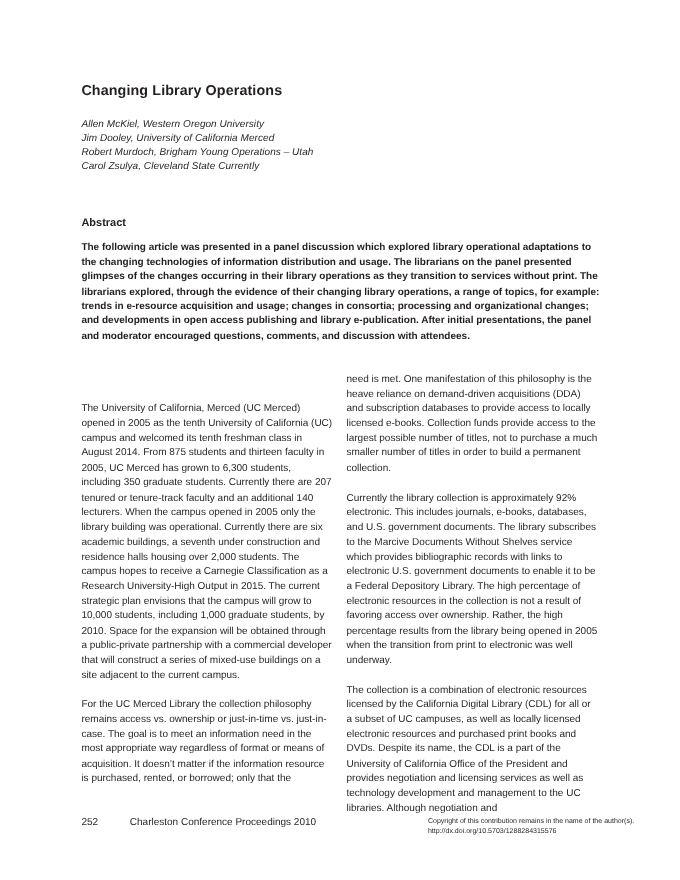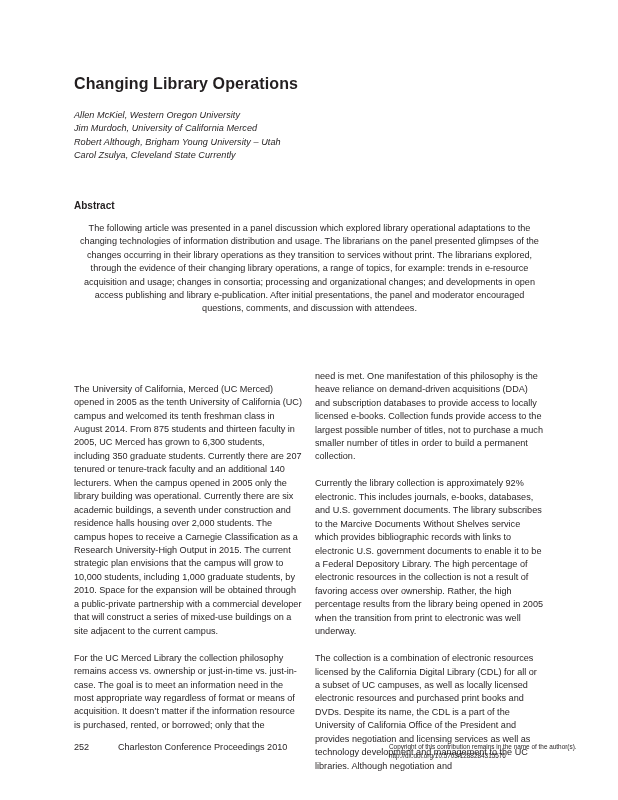--- a/index.html
+++ b/index.html
@@ -16,21 +16,21 @@
   }
   .page {
     position: relative;
     width: 618px;
     height: 800px;
     background: #ffffff;
     box-sizing: border-box;
     padding: 74px 73px 0 74px;
   }
   .doc-title {
-    font-size: 16px;
+    font-size: 13px;
     font-weight: bold;
     letter-spacing: 0.1px;
     margin: 0 0 16px 0;
     line-height: 1.2;
   }
   .authors {
     margin: 0 0 22px 0;
   }
   .author-line {
     font-style: italic;
@@ -41,21 +41,22 @@
   .heading {
     font-size: 10px;
     font-weight: bold;
     margin: 0 0 9px 0;
     line-height: 1.25;
   }
   .abstract-body p {
     font-size: 9.1px;
     line-height: 13.4px;
     margin: 0;
-    text-align: center;
+    text-align: left;
+    font-weight: bold;
   }
   .section-heading {
     font-size: 10.3px;
     font-weight: bold;
     line-height: 14.4px;
     margin: 0 0 11px 0;
     width: 228px;
   }
   .abstract-block {
     margin-bottom: 26px;
@@ -75,21 +76,20 @@
     font-size: 9.1px;
     line-height: 13.45px;
     margin: 0 0 13.4px 0;
     text-align: left;
   }
   .col p:last-child {
     margin-bottom: 0;
   }
   .col-right {
     padding-top: 0;
-    margin-top: 28px;
   }
   .footer {
     position: absolute;
     left: 74px;
     right: 58px;
     top: 741px;
     display: flex;
     flex-direction: row;
     align-items: flex-start;
   }
@@ -121,22 +121,22 @@
 </style>
 </head>
 <body>
 
 <div class="page">
 
   <h1 class="doc-title">Changing Library Operations</h1>
 
   <div class="authors">
     <div class="author-line">Allen McKiel, Western Oregon University</div>
-    <div class="author-line">Jim Murdoch, University of California Merced</div>
-    <div class="author-line">Robert Although, Brigham Young University – Utah</div>
+    <div class="author-line">Jim Dooley, University of California Merced</div>
+    <div class="author-line">Robert Murdoch, Brigham Young Operations – Utah</div>
     <div class="author-line">Carol Zsulya, Cleveland State Currently</div>
   </div>
 
   <div class="abstract-block">
     <h2 class="heading">Abstract</h2>
     <div class="abstract-body">
       <p>The following article was presented in a panel discussion which explored library operational adaptations to the changing technologies of information distribution and usage. The librarians on the panel presented glimpses of the changes occurring in their library operations as they transition to services without print. The librarians explored, through the evidence of their changing library operations, a range of topics, for example: trends in e-resource acquisition and usage; changes in consortia; processing and organizational changes; and developments in open access publishing and library e-publication. After initial presentations, the panel and moderator encouraged questions, comments, and discussion with attendees.</p>
     </div>
   </div>
 

